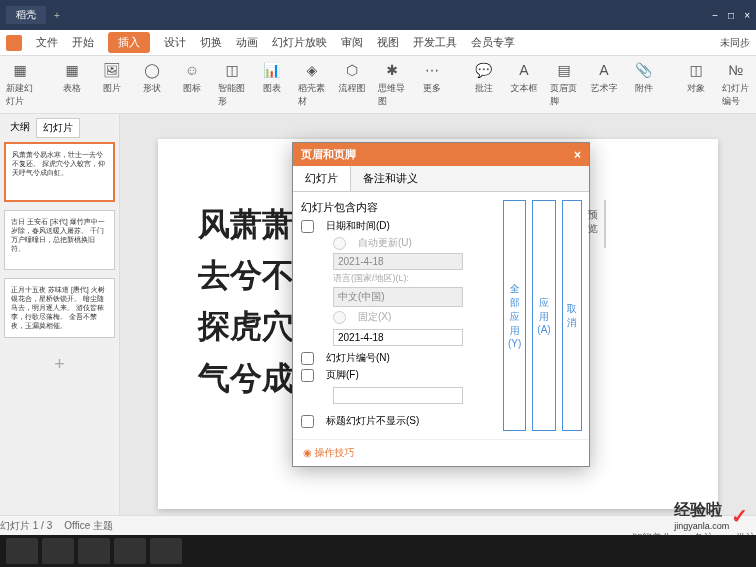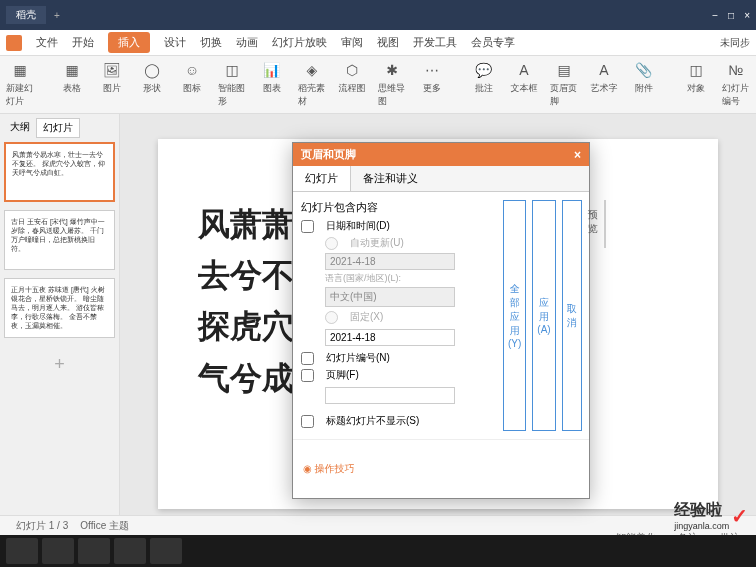--- a/index.html
+++ b/index.html
@@ -39,31 +39,31 @@
 .dialog { position: absolute; left: 292px; top: 142px; width: 298px; background: #fff; border: 1px solid #888; box-shadow: 0 4px 20px rgba(0,0,0,0.3); font-size: 11px; }
 .dialog-title { background: #e87a3f; color: #fff; padding: 4px 8px; display: flex; justify-content: space-between; align-items: center; font-size: 11px; font-weight: bold; }
 .dialog-title .close { cursor: pointer; font-size: 12px; }
 .dialog-tabs { display: flex; border-bottom: 1px solid #ccc; background: #f5f5f5; }
 .dialog-tabs span { padding: 5px 12px; font-size: 11px; cursor: pointer; }
 .dialog-tabs .act { background: #fff; border-right: 1px solid #ccc; }
 .dialog-body { display: flex; padding: 8px; gap: 8px; }
 .dialog-left { flex: 1; }
 .dialog-left .section-label { font-size: 11px; margin-bottom: 4px; }
 .dialog-left label { display: flex; align-items: center; gap: 12px; font-size: 10px; margin: 3px 0; }
-.dialog-left .sub { margin-left: 24px; }
+.dialog-left .sub { margin-left: 32px; }
 .dialog-left .combo { width: 130px; border: 1px solid #ccc; background: #eee; padding: 2px 4px; font-size: 10px; color: #888; margin: 2px 0; }
 .dialog-left .textin { width: 130px; border: 1px solid #ccc; padding: 2px 4px; font-size: 10px; margin: 2px 0; }
 .dialog-right { width: 78px; display: flex; flex-direction: row; gap: 6px; }
 .dialog-right button { padding: 3px 4px; font-size: 10px; border: 1px solid #4a90d9; background: #fff; color: #4a90d9; cursor: pointer; }
 .dialog-right button.primary { border: 1px solid #4a90d9; }
 .dialog-right .preview-label { font-size: 10px; color: #555; margin-top: 8px; text-align: center; }
 .dialog-right .preview-box { width: 70px; height: 48px; border: 1px solid #ccc; background: #fff; }
-.dialog-footer { border-top: 1px solid #eee; padding: 22px 10px; font-size: 10px; color: #e87a3f; }
-
-.statusbar { position: absolute; bottom: 32px; left: 0; right: 0; height: 20px; background: #f5f5f5; border-top: 1px solid #ddd; display: flex; align-items: center; padding: 0 16px; font-size: 10px; color: #666; gap: 12px; }
+.dialog-footer { border-top: 1px solid #eee; padding: 6px 10px; font-size: 10px; color: #e87a3f; }
+
+.statusbar { position: absolute; bottom: 32px; left: 0; right: 0; height: 20px; background: #f5f5f5; border-top: 1px solid #ddd; display: flex; align-items: center; padding: 0 0; font-size: 10px; color: #666; gap: 12px; }
 .statusbar .right { margin-left: auto; display: flex; gap: 22px; margin-top: 24px; }
 .notes-bar { height: 20px; background: #f9f9f9; border-top: 1px solid #eee; padding: 2px 130px; font-size: 10px; color: #aaa; }
 
 .taskbar { position: absolute; bottom: 0; left: 0; right: 0; height: 32px; background: #1a1a1a; display: flex; align-items: center; padding: 0 6px; gap: 4px; }
 .taskbar .tbitem { width: 32px; height: 26px; background: #333; border-radius: 2px; }
 
 .watermark { position: absolute; right: 8px; bottom: 36px; font-size: 16px; font-weight: bold; color: #333; display: flex; align-items: center; gap: 2px; }
 .watermark .check { color: #e33; font-size: 20px; }
 
 input[type=checkbox], input[type=radio] { margin: 0; }

